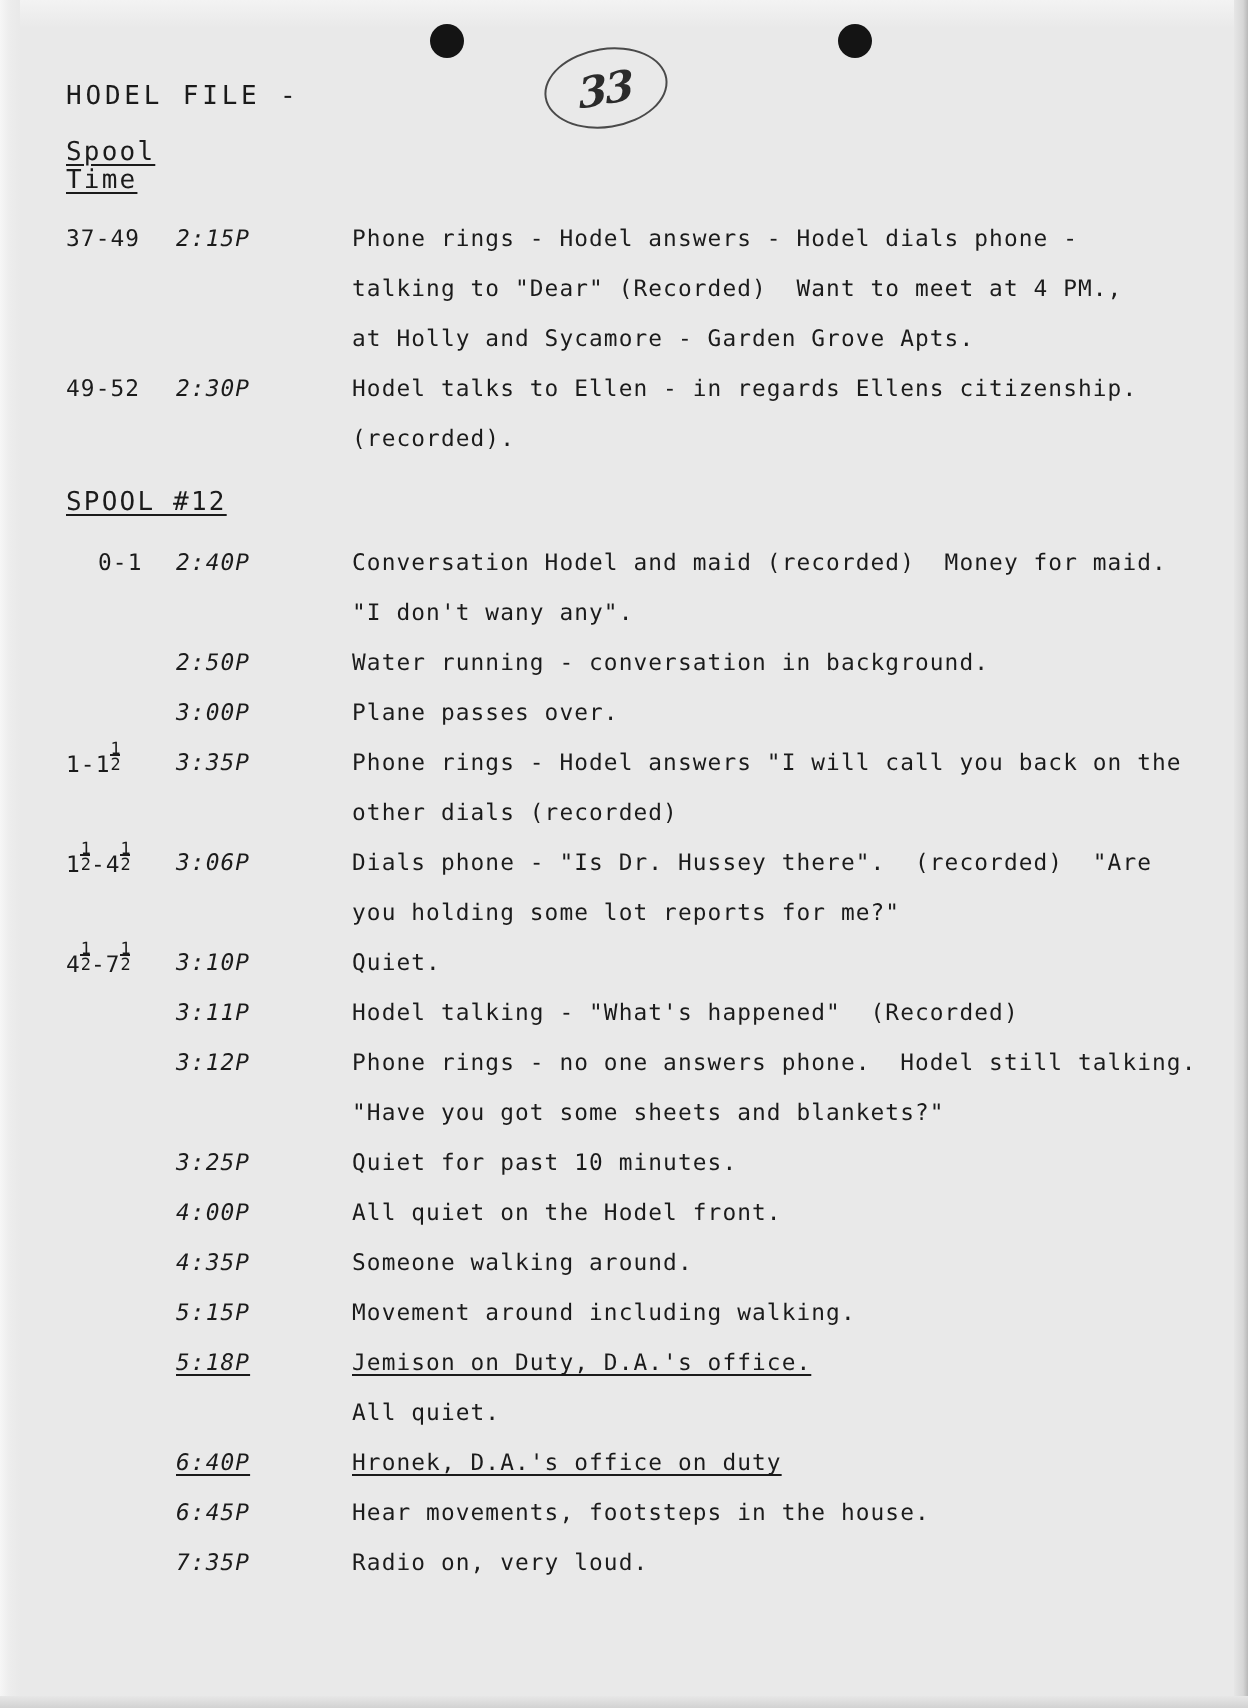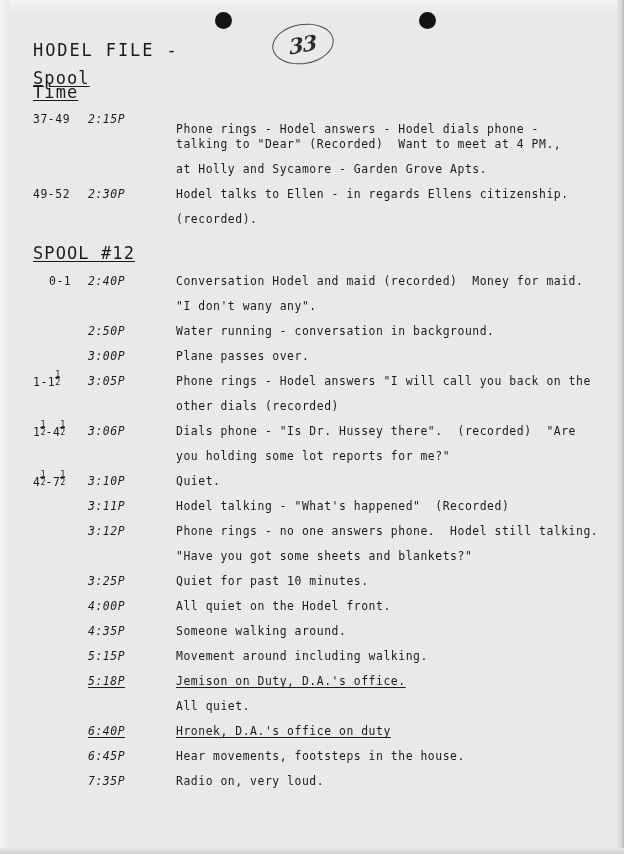--- a/index.html
+++ b/index.html
@@ -87,21 +87,21 @@
     color: #2b2b2b;
     transform: rotate(-10deg) skewX(-6deg);
     letter-spacing: -1px;
   }
 
   
   .typed {
     position: absolute;
     color: #1b1b1b;
     font-family: "DejaVu Sans Mono", monospace;
-    font-size: 17px;
+    font-size: 13px;
     letter-spacing: 0.55px;
     white-space: pre;
     line-height: 1;
   }
   .doc-title {
     left: 33px;
     top: 42px;
     letter-spacing: 1.9px;
   }
   .col-head {
@@ -175,21 +175,21 @@
 
   <div class="typed doc-title">HODEL FILE -</div>
 
   <div class="typed col-head spool u">Spool</div>
   <div class="typed col-head time u">Time</div>
 
   <div id="body-rows">
       <div class="row" style="top: 108px;">
         <div class="c-range" style="top: 0px;"><span class="cell">37-49</span></div>
         <div class="c-time" style="top: 0px;"><span class="cell">2:15P</span></div>
-        <div class="c-text" style="top: 10px; text-decoration: underline;"><span class="cell">Phone rings - Hodel answers - Hodel dials phone -</span></div>
+        <div class="c-text" style="top: 0px; text-decoration: underline;"><span class="cell">Phone rings - Hodel answers - Hodel dials phone -</span></div>
       </div>
       <div class="row" style="top: 133px;">
         <div class="c-text" style="top: 0px;"><span class="cell">talking to "Dear" (Recorded)  Want to meet at 4 PM.,</span></div>
       </div>
       <div class="row" style="top: 158px;">
         <div class="c-text" style="top: 0px;"><span class="cell">at Holly and Sycamore - Garden Grove Apts.</span></div>
       </div>
       <div class="row" style="top: 183px;">
         <div class="c-range" style="top: 0px;"><span class="cell">49-52</span></div>
         <div class="c-time" style="top: 0px;"><span class="cell">2:30P</span></div>
@@ -210,21 +210,21 @@
       <div class="row" style="top: 320px;">
         <div class="c-time" style="top: 0px;"><span class="cell">2:50P</span></div>
         <div class="c-text" style="top: 0px;"><span class="cell">Water running - conversation in background.</span></div>
       </div>
       <div class="row" style="top: 345px;">
         <div class="c-time" style="top: 0px;"><span class="cell">3:00P</span></div>
         <div class="c-text" style="top: 0px;"><span class="cell">Plane passes over.</span></div>
       </div>
       <div class="row" style="top: 370px;">
         <div class="c-range" style="top: 0px;"><span class="cell">1-1<span class="frac">1<span class="bar">2</span></span></span></div>
-        <div class="c-time" style="top: 0px;"><span class="cell">3:05P</span></div>
+        <div class="c-time" style="top: 0px;"><span class="cell">3:35P</span></div>
         <div class="c-text" style="top: 0px;"><span class="cell">Phone rings - Hodel answers "I will call you back on the</span></div>
       </div>
       <div class="row" style="top: 395px;">
         <div class="c-text" style="top: 0px;"><span class="cell">other dials (recorded)</span></div>
       </div>
       <div class="row" style="top: 420px;">
         <div class="c-range" style="top: 0px;"><span class="cell">1<span class="frac">1<span class="bar">2</span></span>-4<span class="frac">1<span class="bar">2</span></span></span></div>
         <div class="c-time" style="top: 0px;"><span class="cell">3:06P</span></div>
         <div class="c-text" style="top: 0px;"><span class="cell">Dials phone - "Is Dr. Hussey there".  (recorded)  "Are</span></div>
       </div>

